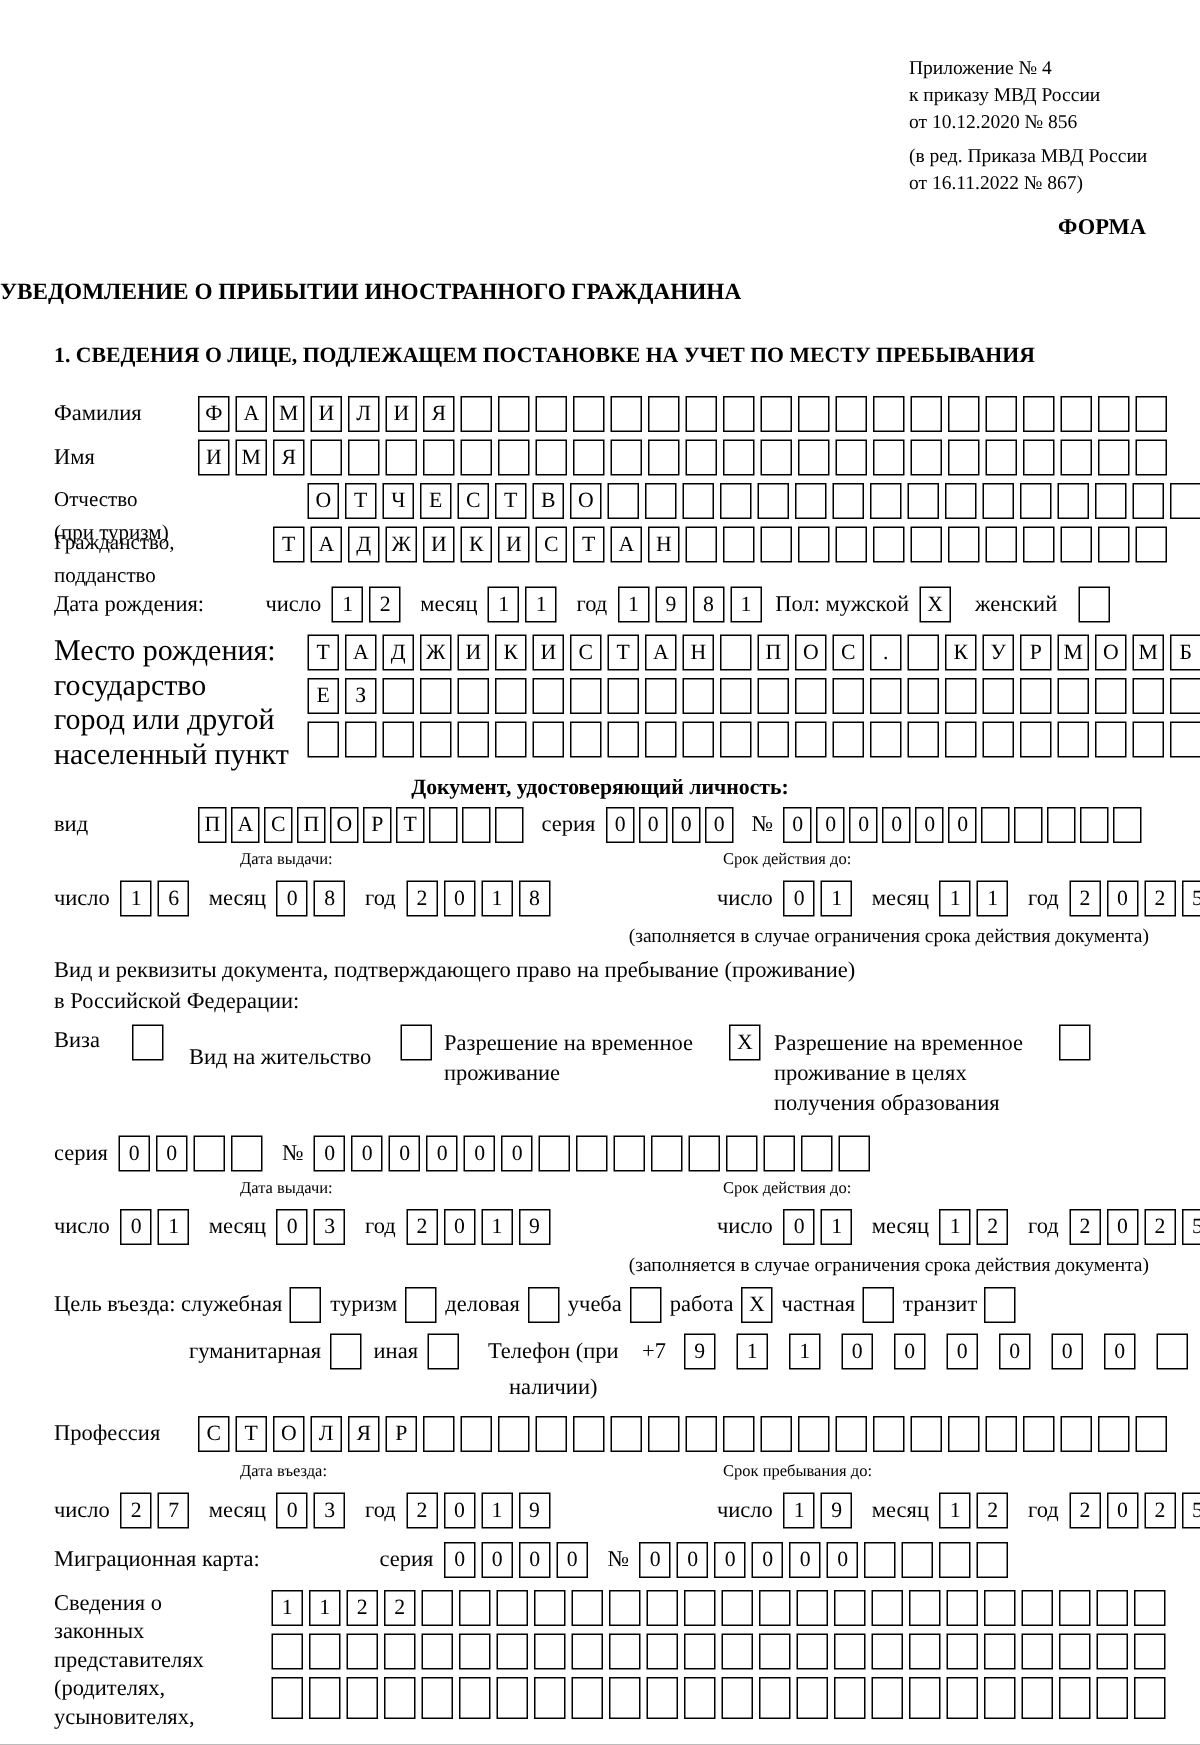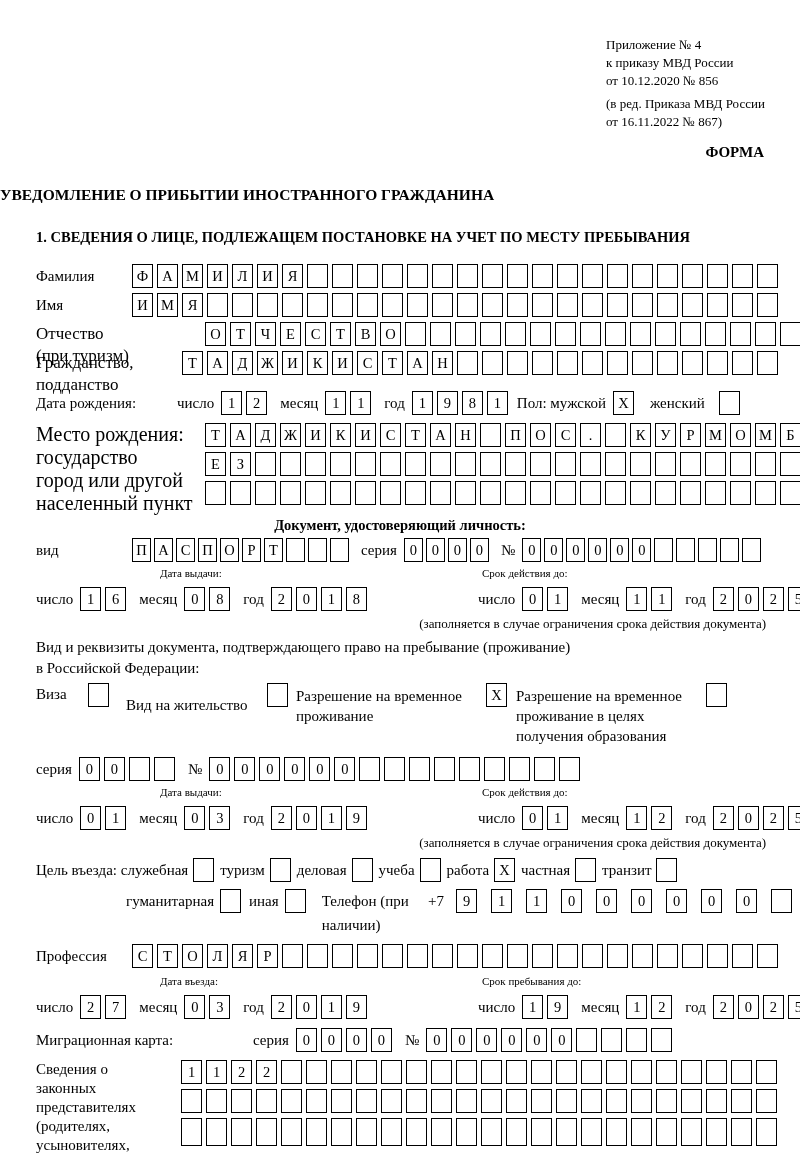--- a/index.html
+++ b/index.html
@@ -10,21 +10,21 @@
   .hdr .amend{margin-top:5px;}
   .forma{text-align:right;margin:13px 36px 0 0;font-weight:bold;font-size:15px;}
   .title{text-align:left;margin-top:23px;font-weight:bold;font-size:15.5px;line-height:22px;}
   .uline{display:inline-block;width:60px;border-bottom:2px solid #222;margin-left:10px;height:14px;}
   .sect{margin:23px 0 0 36px;font-weight:bold;font-size:14.5px;}
   
   .frow{display:flex;align-items:flex-start;margin:0 0 5px 36px;}
   .mt{margin-top:18px;}
   .lbl{font-size:15px;line-height:24px;flex:0 0 auto;}
   .lbl2{flex:0 0 auto;height:24px;}
-  .lbl2 div{font-size:17px;line-height:19px;}
+  .lbl2 div{font-size:14px;line-height:19px;}
   .lbl2 div:first-child{line-height:24px;}
   .w96{width:96px}.w141{width:141px}.w146{width:146px}.w169{width:169px}
   .cells{display:flex;flex:0 0 auto;}
   .cell{box-sizing:border-box;flex:0 0 auto;width:21px;height:24px;border:1.8px solid #000;
         margin-right:4px;display:flex;align-items:center;justify-content:center;
         font-size:14.5px;background:#fff;}
   .cell.big{height:28px;}
   .sm .cell{width:19px;margin-right:3px;}
   .dlbl{font-size:15px;line-height:24px;margin:0 7px 0 9px;flex:0 0 auto;}
   .dlbl.first{margin-left:0;}
@@ -43,21 +43,21 @@
   .dg1{left:36px;}.dg2{left:478px;}
   .fillnote{text-align:right;margin:4px 34px 0 0;font-size:13px;line-height:15px;}
   .respara{margin:6px 0 0 36px;font-size:15px;line-height:21px;}
   
   .vblock{position:relative;height:76px;margin-top:2px;font-size:15px;}
   .vblock .vi{position:absolute;}
   .ctr{text-align:left;line-height:20px;}
   
   .purpose{display:flex;align-items:flex-start;margin:8px 0 0 36px;font-size:15px;line-height:24px;}
   .purpose .cell{margin:0 6px 0 5px;}
-  .purpose2{display:flex;align-items:flex-start;margin:7px 0 0 126px;font-size:15px;line-height:24px;}
+  .purpose2{display:flex;align-items:flex-start;margin:7px 0 0 126px;font-size:15px;line-height:24px;text-align:center;}
   .purpose2 .cell{margin:0 8px 0 6px;}
   .phlbl{margin:0 12px 0 8px;}
   .phpre{margin-right:6px;}
   
   .migrow{display:flex;align-items:flex-start;margin:8px 0 0 36px;}
   .miglbl{width:217px;flex:0 0 auto;font-size:15px;line-height:24px;}
   
   .reps{display:flex;align-items:flex-start;margin:8px 0 0 36px;}
   .replbl{width:145px;flex:0 0 auto;}
   .replbl div{font-size:15px;line-height:19px;}

